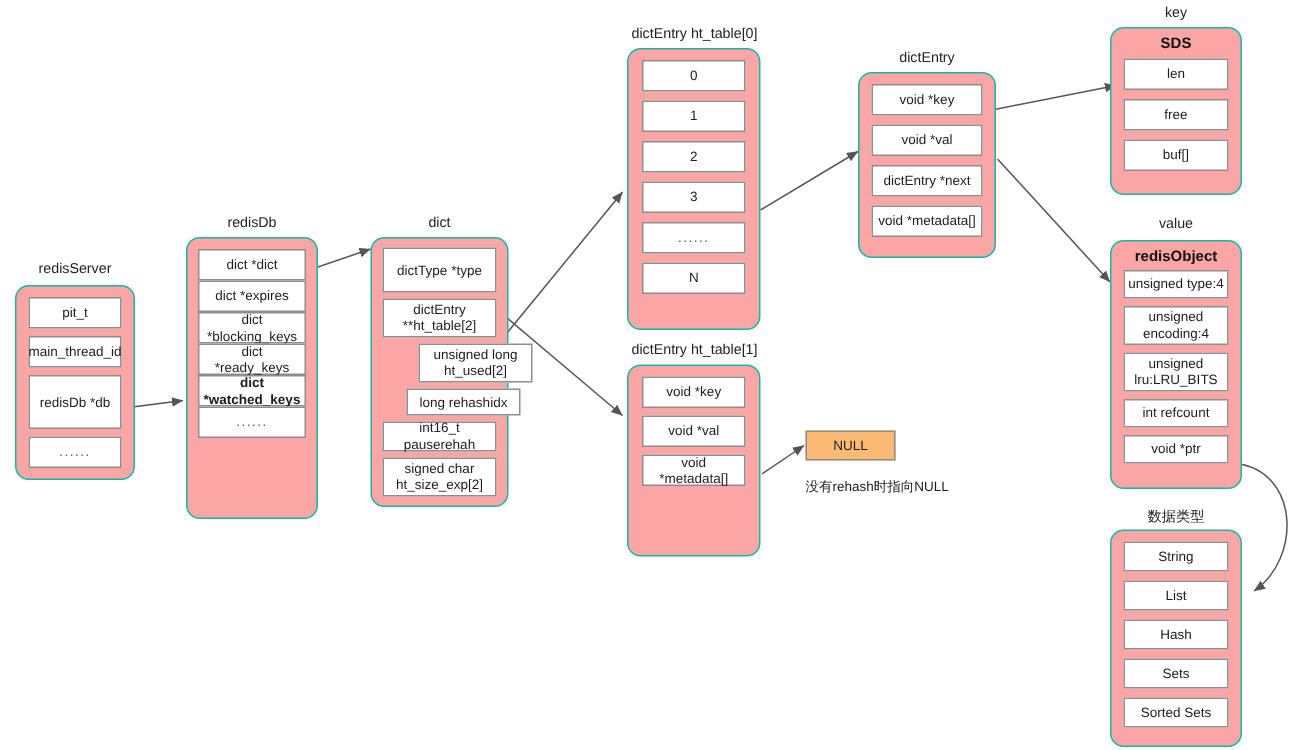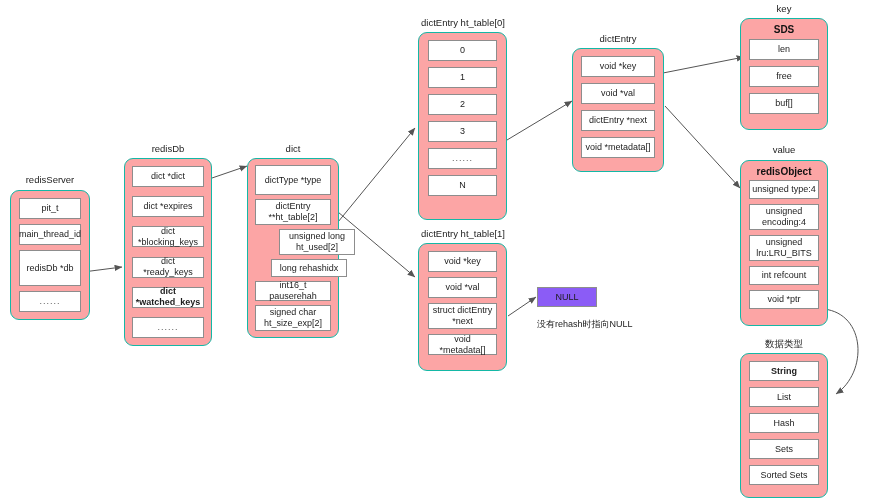--- a/index.html
+++ b/index.html
@@ -17,21 +17,21 @@
 
   .field{box-sizing:border-box;border:1px solid #8d8d8d;background:#ffffff;
          font-size:9px;line-height:11px;color:#1c1c1c;
          display:flex;align-items:center;justify-content:center;text-align:center;
          padding:1px 2px;}
   .field.two{line-height:11px;}
   .stack{position:absolute;left:0;right:0;top:0;bottom:0;display:flex;flex-direction:column;
          align-items:center;justify-content:flex-start;padding:7px 8px;gap:5px;box-sizing:border-box;}
   .stack .field{width:100%;}
 
-  .plain-box{position:absolute;box-sizing:border-box;border:1px solid #8d8d8d;background:#8b5cf6;
+  .plain-box{position:absolute;box-sizing:border-box;border:1px solid #8d8d8d;background:#fdba74;
              font-size:9px;display:flex;align-items:center;justify-content:center;color:#1c1c1c;}
   .note{position:absolute;font-size:9px;color:#1c1c1c;white-space:nowrap;}
   .dots{letter-spacing:1px;color:#555;}
 </style>
 </head>
 <body>
 
 <div id="canvas">
 
   <svg class="wires" viewBox="0 0 871 500">
@@ -67,21 +67,21 @@
     <div class="stack">
       <div class="field" style="height:24px;">pit_t</div>
       <div class="field" style="height:24px;">main_thread_id</div>
       <div class="field" style="height:41px;">redisDb *db</div>
       <div class="field dots" style="height:24px;">......</div>
     </div>
   </div>
 
   <div class="grp-label" style="left:124px;top:143px;width:88px;">redisDb</div>
   <div class="group" style="left:124px;top:158px;width:88px;height:188px;">
-    <div class="stack" style="gap:0;padding:7px 7px;justify-content:space-between;">
+    <div class="stack" style="gap:0;padding:7px 7px;">
       <div class="field" style="height:21px;">dict *dict</div>
       <div class="field" style="height:21px;">dict *expires</div>
       <div class="field" style="height:21px;">dict *blocking_keys</div>
       <div class="field" style="height:21px;">dict *ready_keys</div>
       <div class="field" style="height:21px;font-weight:bold;">dict *watched_keys</div>
       <div class="field dots" style="height:21px;">......</div>
     </div>
   </div>
 
   <div class="grp-label" style="left:247px;top:143px;width:92px;">dict</div>
@@ -109,22 +109,20 @@
       <div class="field dots" style="height:21px;">......</div>
       <div class="field" style="height:21px;">N</div>
     </div>
   </div>
 
   <div class="grp-label" style="left:408px;top:228px;width:110px;">dictEntry ht_table[1]</div>
   <div class="group" style="left:418px;top:243px;width:89px;height:128px;">
     <div class="stack" style="gap:5px;padding:7px 9px;">
       <div class="field" style="height:21px;">void *key</div>
       <div class="field" style="height:21px;">void *val</div>
-      <div class="field two" style="height:26px;white-space:pre-line;">struct dictEntry
-*next</div>
       <div class="field" style="height:21px;">void *metadata[]</div>
     </div>
   </div>
 
   <div class="grp-label" style="left:572px;top:33px;width:92px;">dictEntry</div>
   <div class="group" style="left:572px;top:48px;width:92px;height:124px;">
     <div class="stack" style="gap:6px;padding:7px 8px;">
       <div class="field" style="height:21px;">void *key</div>
       <div class="field" style="height:21px;">void *val</div>
       <div class="field" style="height:21px;">dictEntry *next</div>
@@ -152,21 +150,21 @@
       <div class="field two" style="height:26px;white-space:pre-line;">unsigned
 lru:LRU_BITS</div>
       <div class="field" style="height:19px;">int refcount</div>
       <div class="field" style="height:19px;">void *ptr</div>
     </div>
   </div>
 
   <div class="grp-label" style="left:740px;top:338px;width:88px;">数据类型</div>
   <div class="group" style="left:740px;top:353px;width:88px;height:145px;">
     <div class="stack" style="gap:6px;padding:7px 8px;">
-      <div class="field" style="height:20px;font-weight:bold;">String</div>
+      <div class="field" style="height:20px;">String</div>
       <div class="field" style="height:20px;">List</div>
       <div class="field" style="height:20px;">Hash</div>
       <div class="field" style="height:20px;">Sets</div>
       <div class="field" style="height:20px;">Sorted Sets</div>
     </div>
   </div>
 
   <div class="plain-box" style="left:537px;top:287px;width:60px;height:20px;">NULL</div>
   <div class="note" style="left:537px;top:318px;">没有rehash时指向NULL</div>
 

